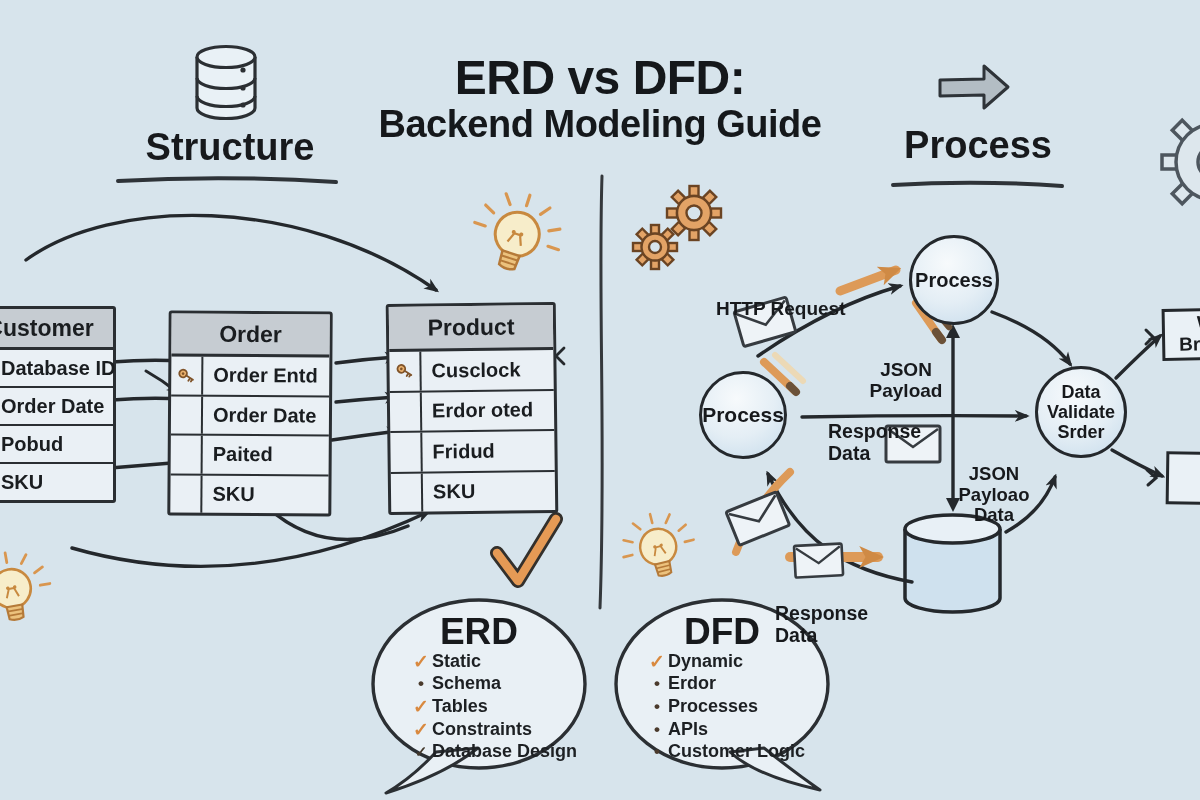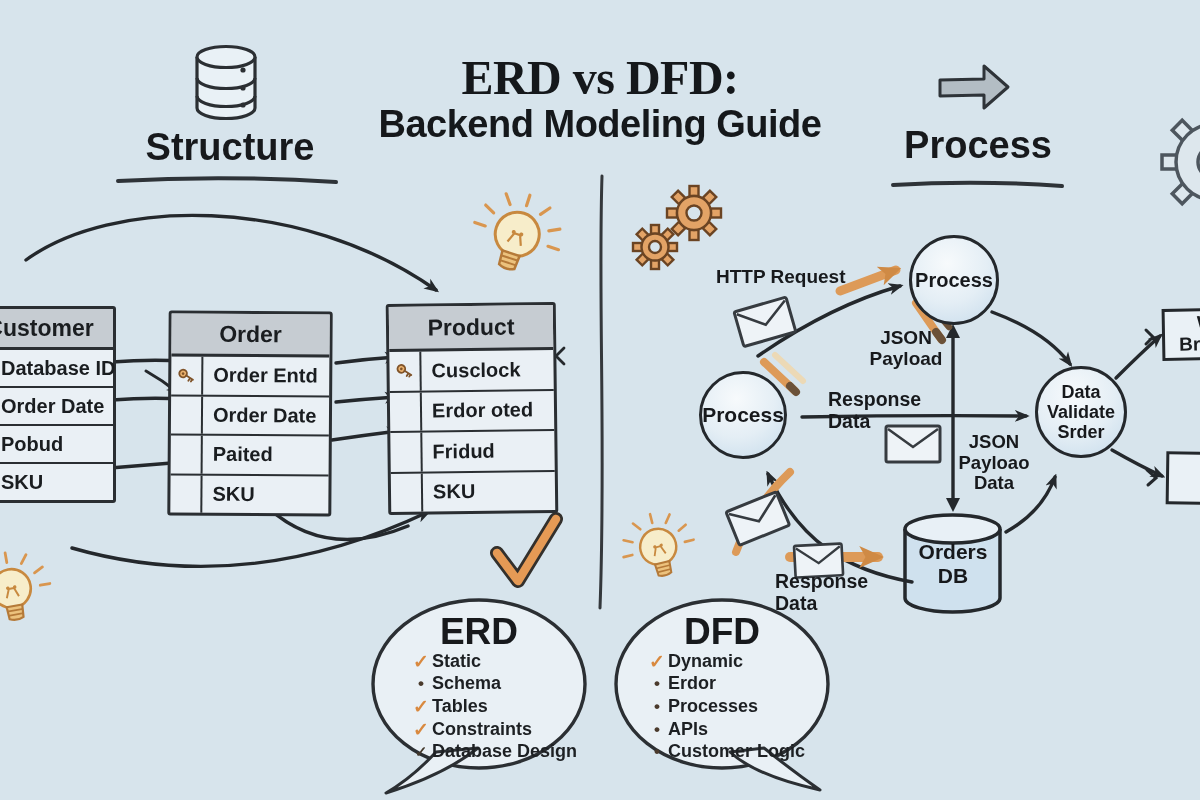--- a/index.html
+++ b/index.html
@@ -17,21 +17,21 @@
   .t-cust .et-row{padding-left:34px;}
   .t-cust .et-head{height:38px}.t-cust .et-row{height:36px}
   .t-order .et-head{height:40px}.t-order .et-row{height:37.5px}
   .t-prod .et-head{height:42px}.t-prod .et-row{height:38.5px}
   .node{position:absolute;border-radius:50%;border:3.5px solid #24282c;
         background:radial-gradient(circle at 42% 30%,#f7fafc 0%,#e4eef5 52%,#c6dbeb 100%);
         display:flex;align-items:center;justify-content:center;text-align:center;font-weight:bold;
         white-space:pre-line;box-sizing:border-box;line-height:1.12;color:#17191c;}
   .extbox{position:absolute;border:3px solid #24282c;background:#eaf1f6;display:flex;align-items:center;
           justify-content:center;text-align:center;font-weight:bold;box-sizing:border-box;line-height:1.1;}
-  .flabel{position:absolute;font-weight:bold;white-space:pre-line;line-height:1.12;color:#17191c;}
+  .flabel{position:absolute;font-weight:bold;white-space:pre-line;line-height:1.12;color:#17191c;margin-top:32px;}
   .center{text-align:center;}
   .bubble-title{position:absolute;font-weight:bold;font-size:37px;text-align:center;color:#17191c;}
   .bitems{position:absolute;}
   .bitem{display:flex;align-items:center;height:22.6px;font-weight:bold;font-size:18px;color:#1d2023;}
   .mk{width:22px;flex:none;text-align:center;line-height:1;}
   .mk-check{color:#d9893f;font-size:19px;}
   .mk-dark{color:#43382b;font-size:15px;}
   .mk-bullet{color:#4a3a2c;font-size:17px;}
   svg{position:absolute;left:0;top:0;}
 </style>
@@ -204,21 +204,21 @@
     <g>
       <ellipse cx="479" cy="684" rx="106" ry="84" fill="#e9f0f5" stroke="#2b2f33" stroke-width="3.4"></ellipse>
       <path d="M 436,752 Q 412,778 386,793 Q 444,775 478,748 Z" fill="#e9f0f5" stroke="#2b2f33" stroke-width="3" stroke-linejoin="round"></path>
     </g>
     <g>
       <ellipse cx="722" cy="684" rx="106" ry="84" fill="#e9f0f5" stroke="#2b2f33" stroke-width="3.4"></ellipse>
       <path d="M 764,748 Q 794,772 820,790 Q 756,776 730,752 Z" fill="#e9f0f5" stroke="#2b2f33" stroke-width="3" stroke-linejoin="round"></path>
     </g>
   </svg>
 
-  <div class="ttl" style="left:300px;top:50px;width:600px;font-size:48px;font-family:Liberation Serif, serif;">ERD vs DFD:</div>
+  <div class="ttl" style="left:300px;top:50px;width:600px;font-size:48px;">ERD vs DFD:</div>
   <div class="ttl" style="left:300px;top:103px;width:600px;font-size:38px;">Backend Modeling Guide</div>
   <div class="seclabel" style="left:110px;top:126px;width:240px;font-size:38px;">Structure</div>
   <div class="seclabel" style="left:878px;top:124px;width:200px;font-size:38px;">Process</div>
 
   <div class="ertable t-cust" style="left:-36px;top:306px;width:152px;">
     <div class="et-head">Customer</div>
     <div class="et-row">
         <span class="et-cell" style="padding-left:0">Database ID</span>
       </div>
     <div class="et-row">
@@ -286,22 +286,20 @@
         <span class="et-key"></span>
         <span class="et-cell">SKU</span>
       </div>
   </div>
 
   <div class="node" style="left:909px;top:235px;width:90px;height:90px;font-size:20px;">Process</div>
   <div class="node" style="left:699px;top:371px;width:88px;height:88px;font-size:21px;">Process</div>
   <div class="node" style="left:1035px;top:366px;width:92px;height:92px;font-size:18px;">Data
 Validate
 Srder</div>
-  <div class="flabel center" style="left:906px;top:540px;width:94px;font-size:21px;">Orders
-DB</div>
   <div class="extbox" style="left:1162px;top:308px;width:110px;height:52px;font-size:19px;transform:rotate(-1deg);">Web Browser</div>
   <div class="extbox" style="left:1166px;top:452px;width:100px;height:53px;font-size:19px;transform:rotate(0.8deg);">API</div>
 
   <div class="flabel" style="left:716px;top:266px;width:130px;font-size:19px;">HTTP Request</div>
   <div class="flabel center" style="left:868px;top:327px;width:76px;font-size:19px;">JSON
 Payload</div>
   <div class="flabel" style="left:828px;top:389px;width:130px;font-size:19.5px;">Response Data</div>
   <div class="flabel center" style="left:956px;top:432px;width:76px;font-size:18.5px;">JSON
 Payloao
 Data</div>

